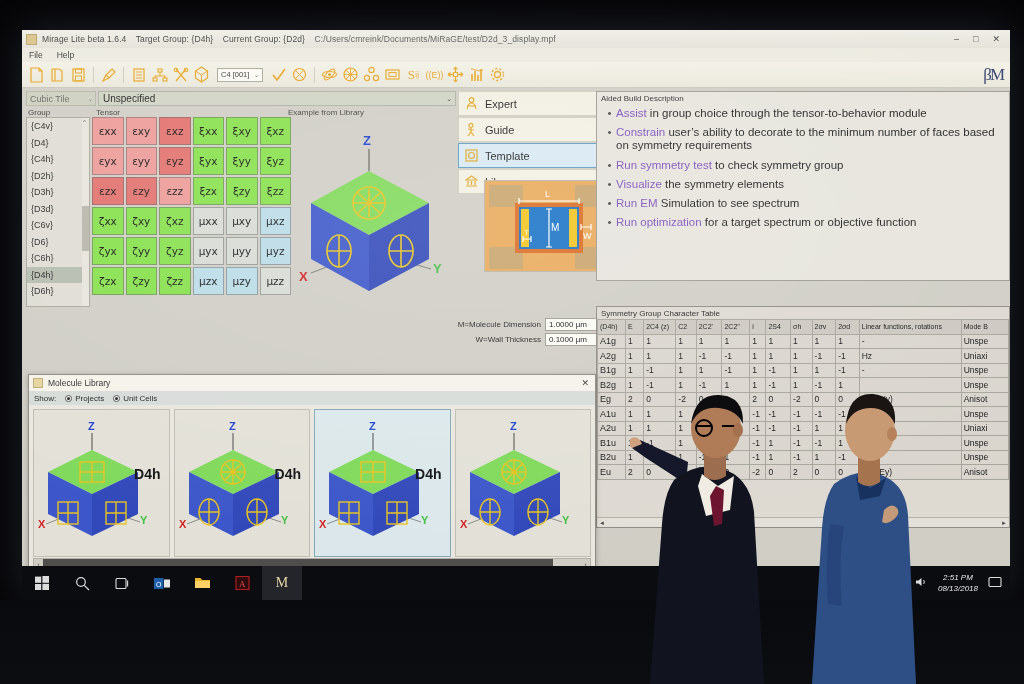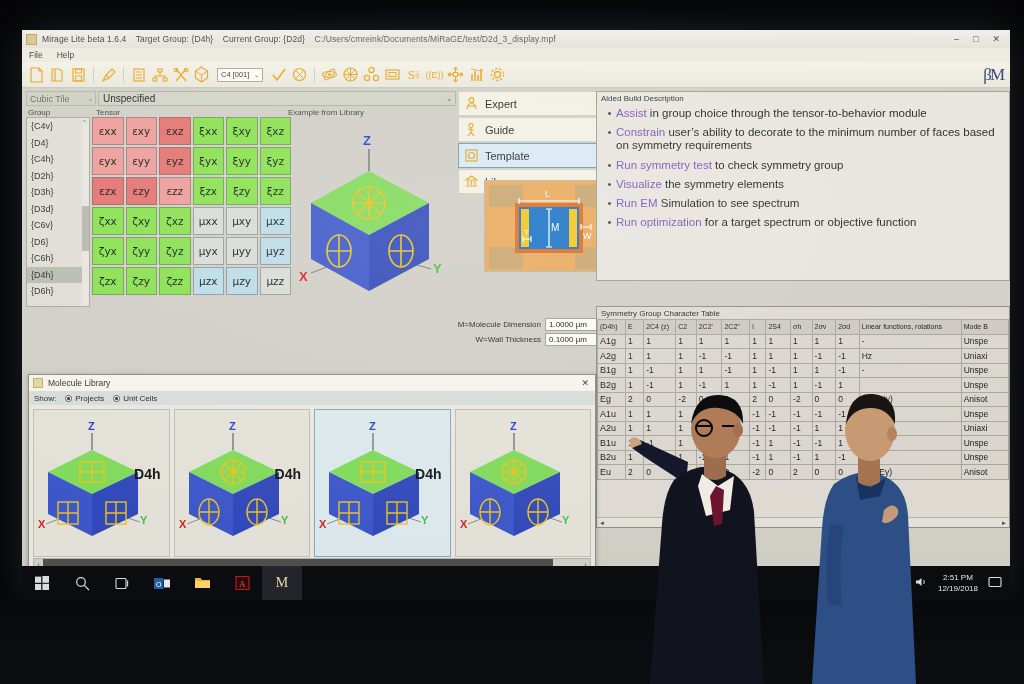--- a/index.html
+++ b/index.html
@@ -160,21 +160,21 @@
   .ml-btns{ position:absolute; right:8px; bottom:6px; display:flex; gap:8px; }
   .btn{ width:50px; height:16px; background:#e7e5dc; border:1px solid #9b998e;
      font-size:8.5px; color:#1e1e1e; display:flex; align-items:center; justify-content:center; }
   .btn.focus{ border:2px solid #3d9ad6; }
 
   
   .taskbar{ position:absolute; left:22px; top:566px; width:988px; height:34px; background:#0b0c10;
      display:flex; align-items:center; }
   .tb-item{ width:40px; height:34px; display:flex; align-items:center; justify-content:center; color:#dcdcdc; }
   .tb-item.active{ background:#24252b; }
-  .tray{ margin-left:auto; display:flex; align-items:center; gap:10px; padding-right:8px; color:#dcdcdc; }
+  .tray{ margin-left:auto; display:flex; align-items:center; gap:10px; padding-right:8px; color:#dcdcdc;font-style:italic; }
   .clock{ font-size:8px; line-height:11px; text-align:center; color:#e6e6e6; }
 
   
   .person{ position:absolute; bottom:0; }
   
   #manA{ left:630px; bottom:0; width:160px; height:300px; }
   #manB{ left:800px; bottom:0; width:140px; height:300px; }
 
   .floor{ position:absolute; left:0; bottom:0; width:100%; height:84px;
      background:linear-gradient(180deg,#090a0d,#0c0d11); }
@@ -913,21 +913,21 @@
           </svg>
       </span>
       <span>
         <svg width="13" height="12" viewBox="0 0 13 12">
             <path d="M1 4.5h2.5L6.5 2v8L3.5 7.5H1z" fill="#dcdcdc"></path>
             <path d="M8.5 4c1 1.2 1 2.8 0 4" fill="none" stroke="#dcdcdc" stroke-width="1"></path>
           </svg>
       </span>
       <span class="clock">
         <div>2:51 PM</div>
-        <div>12/19/2018</div>
+        <div>08/13/2018</div>
       </span>
       <span>
         <svg width="14" height="12" viewBox="0 0 14 12">
             <rect x="1" y="1.5" width="12" height="9" rx="1" fill="none" stroke="#dcdcdc" stroke-width="1.1"></rect>
           </svg>
       </span>
     </div>
   </div>
 
   <div class="floor"></div>

